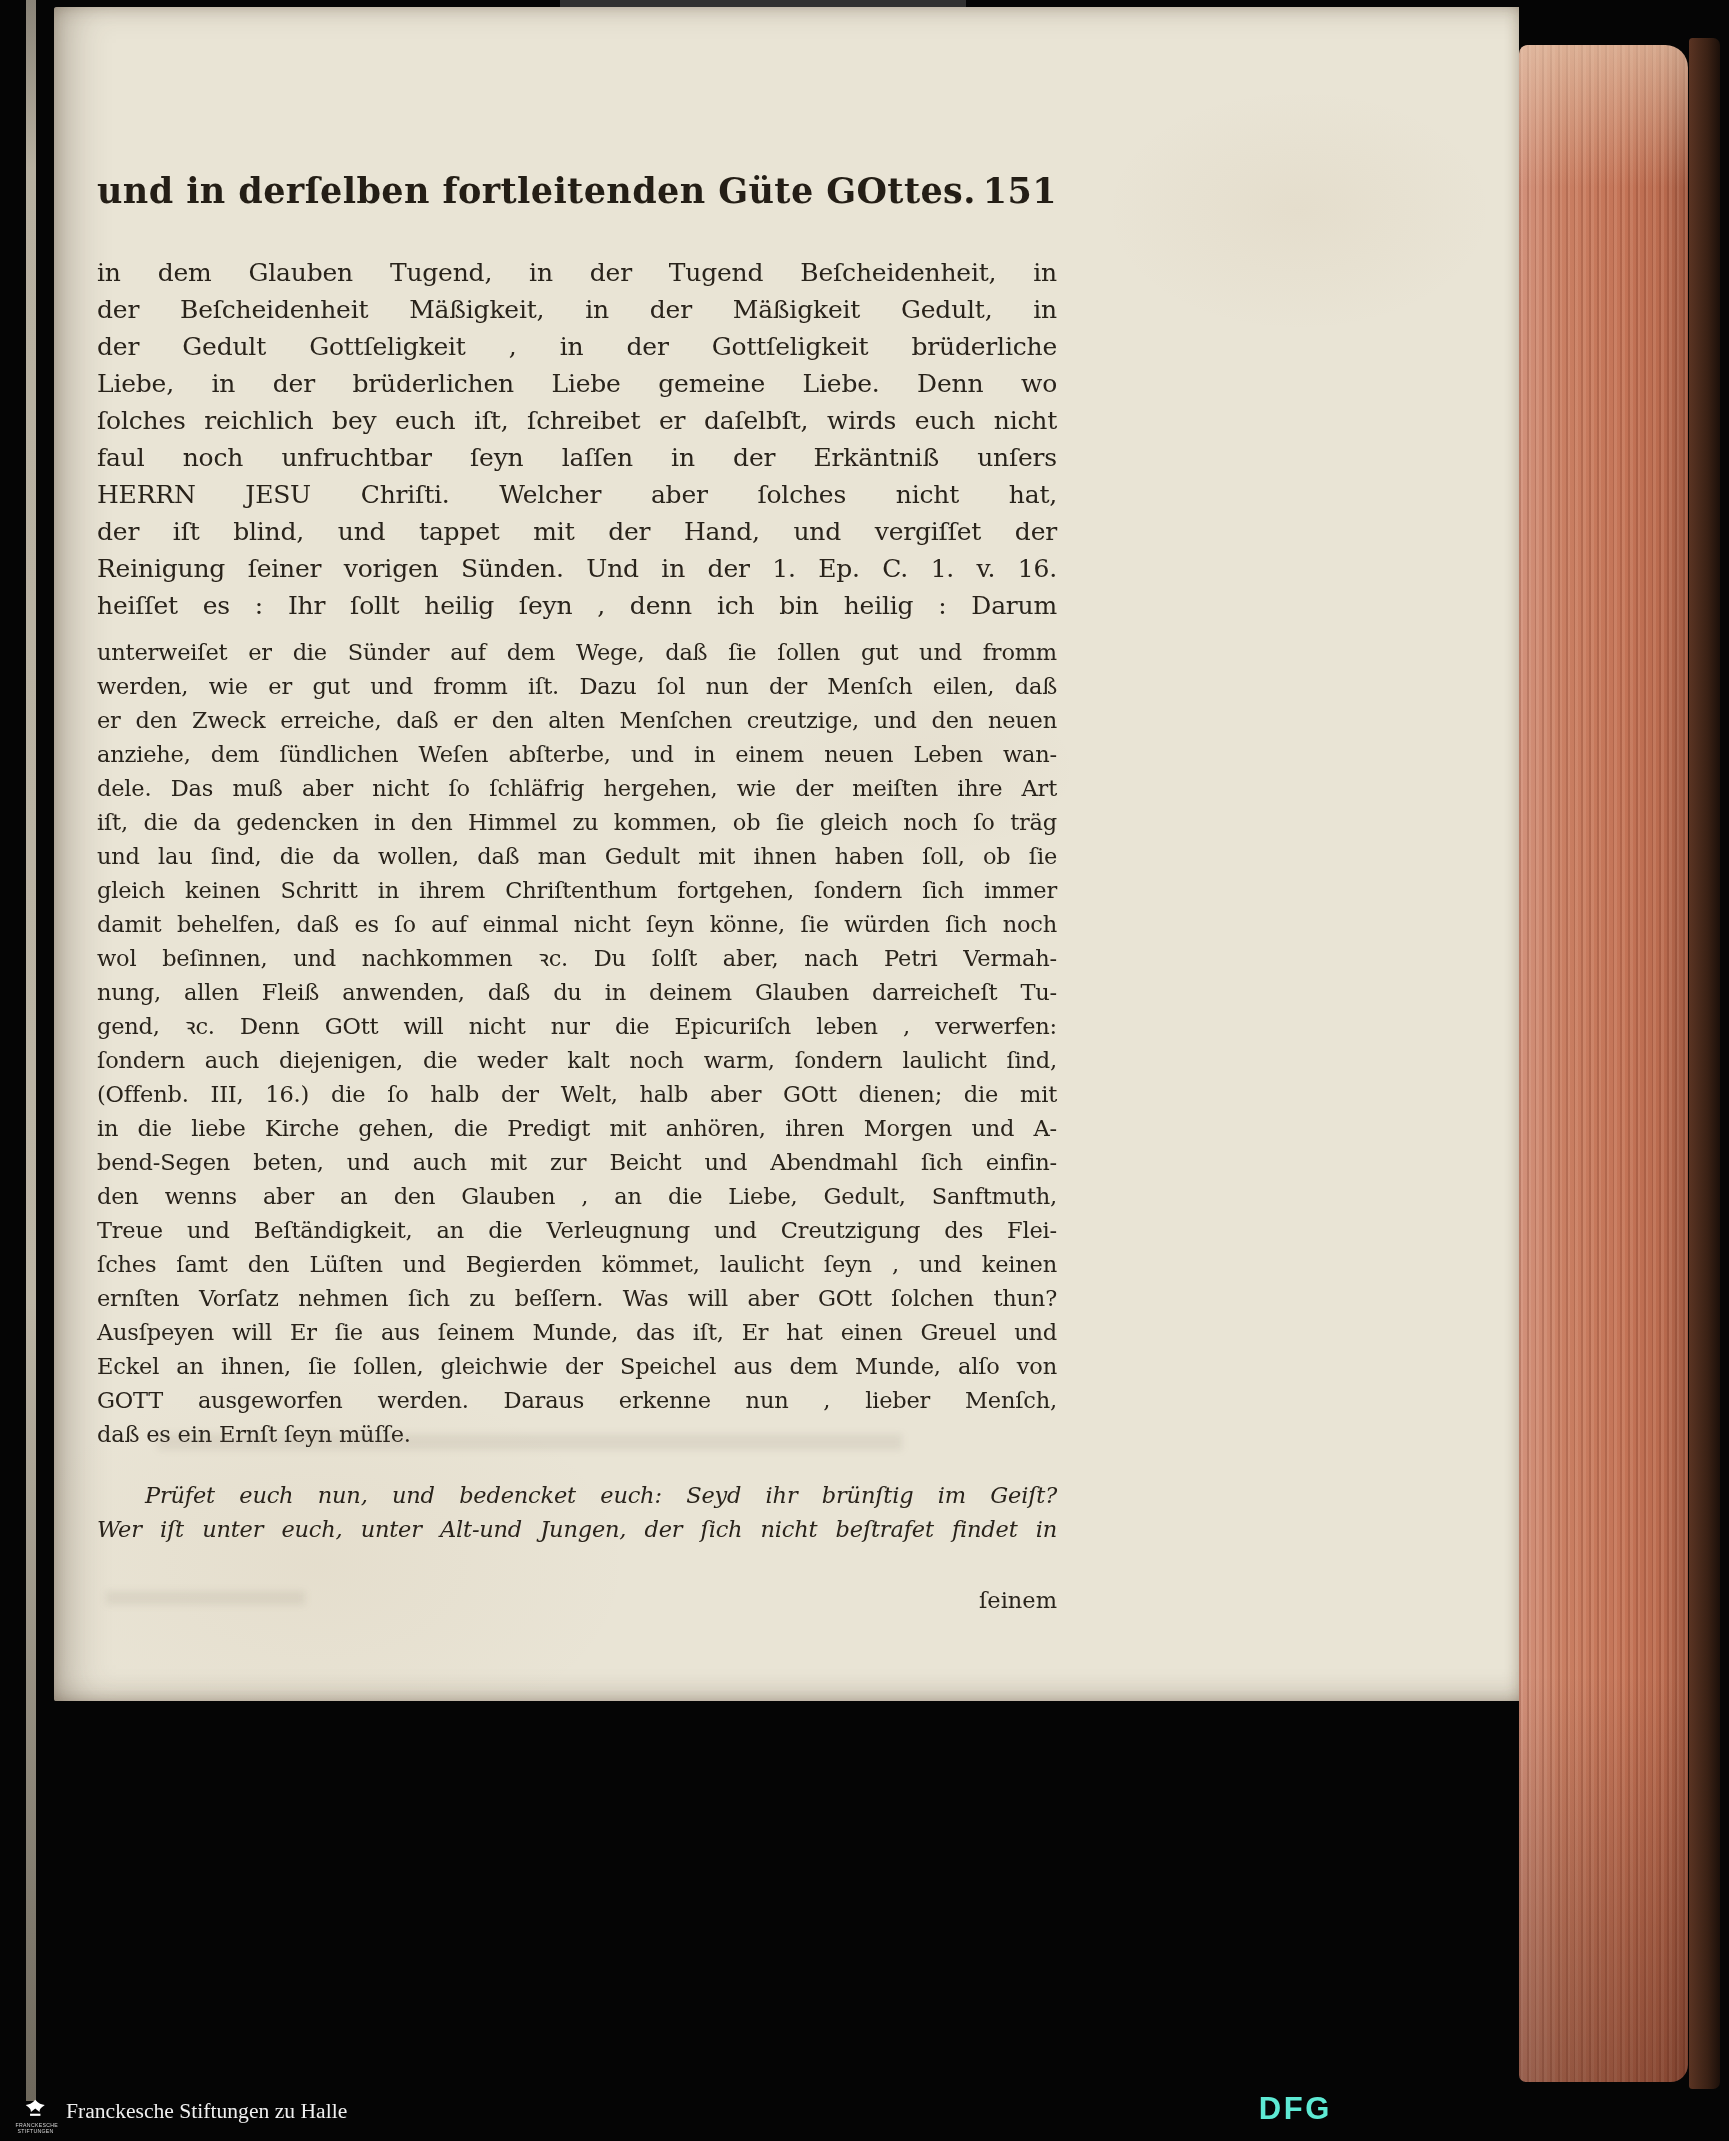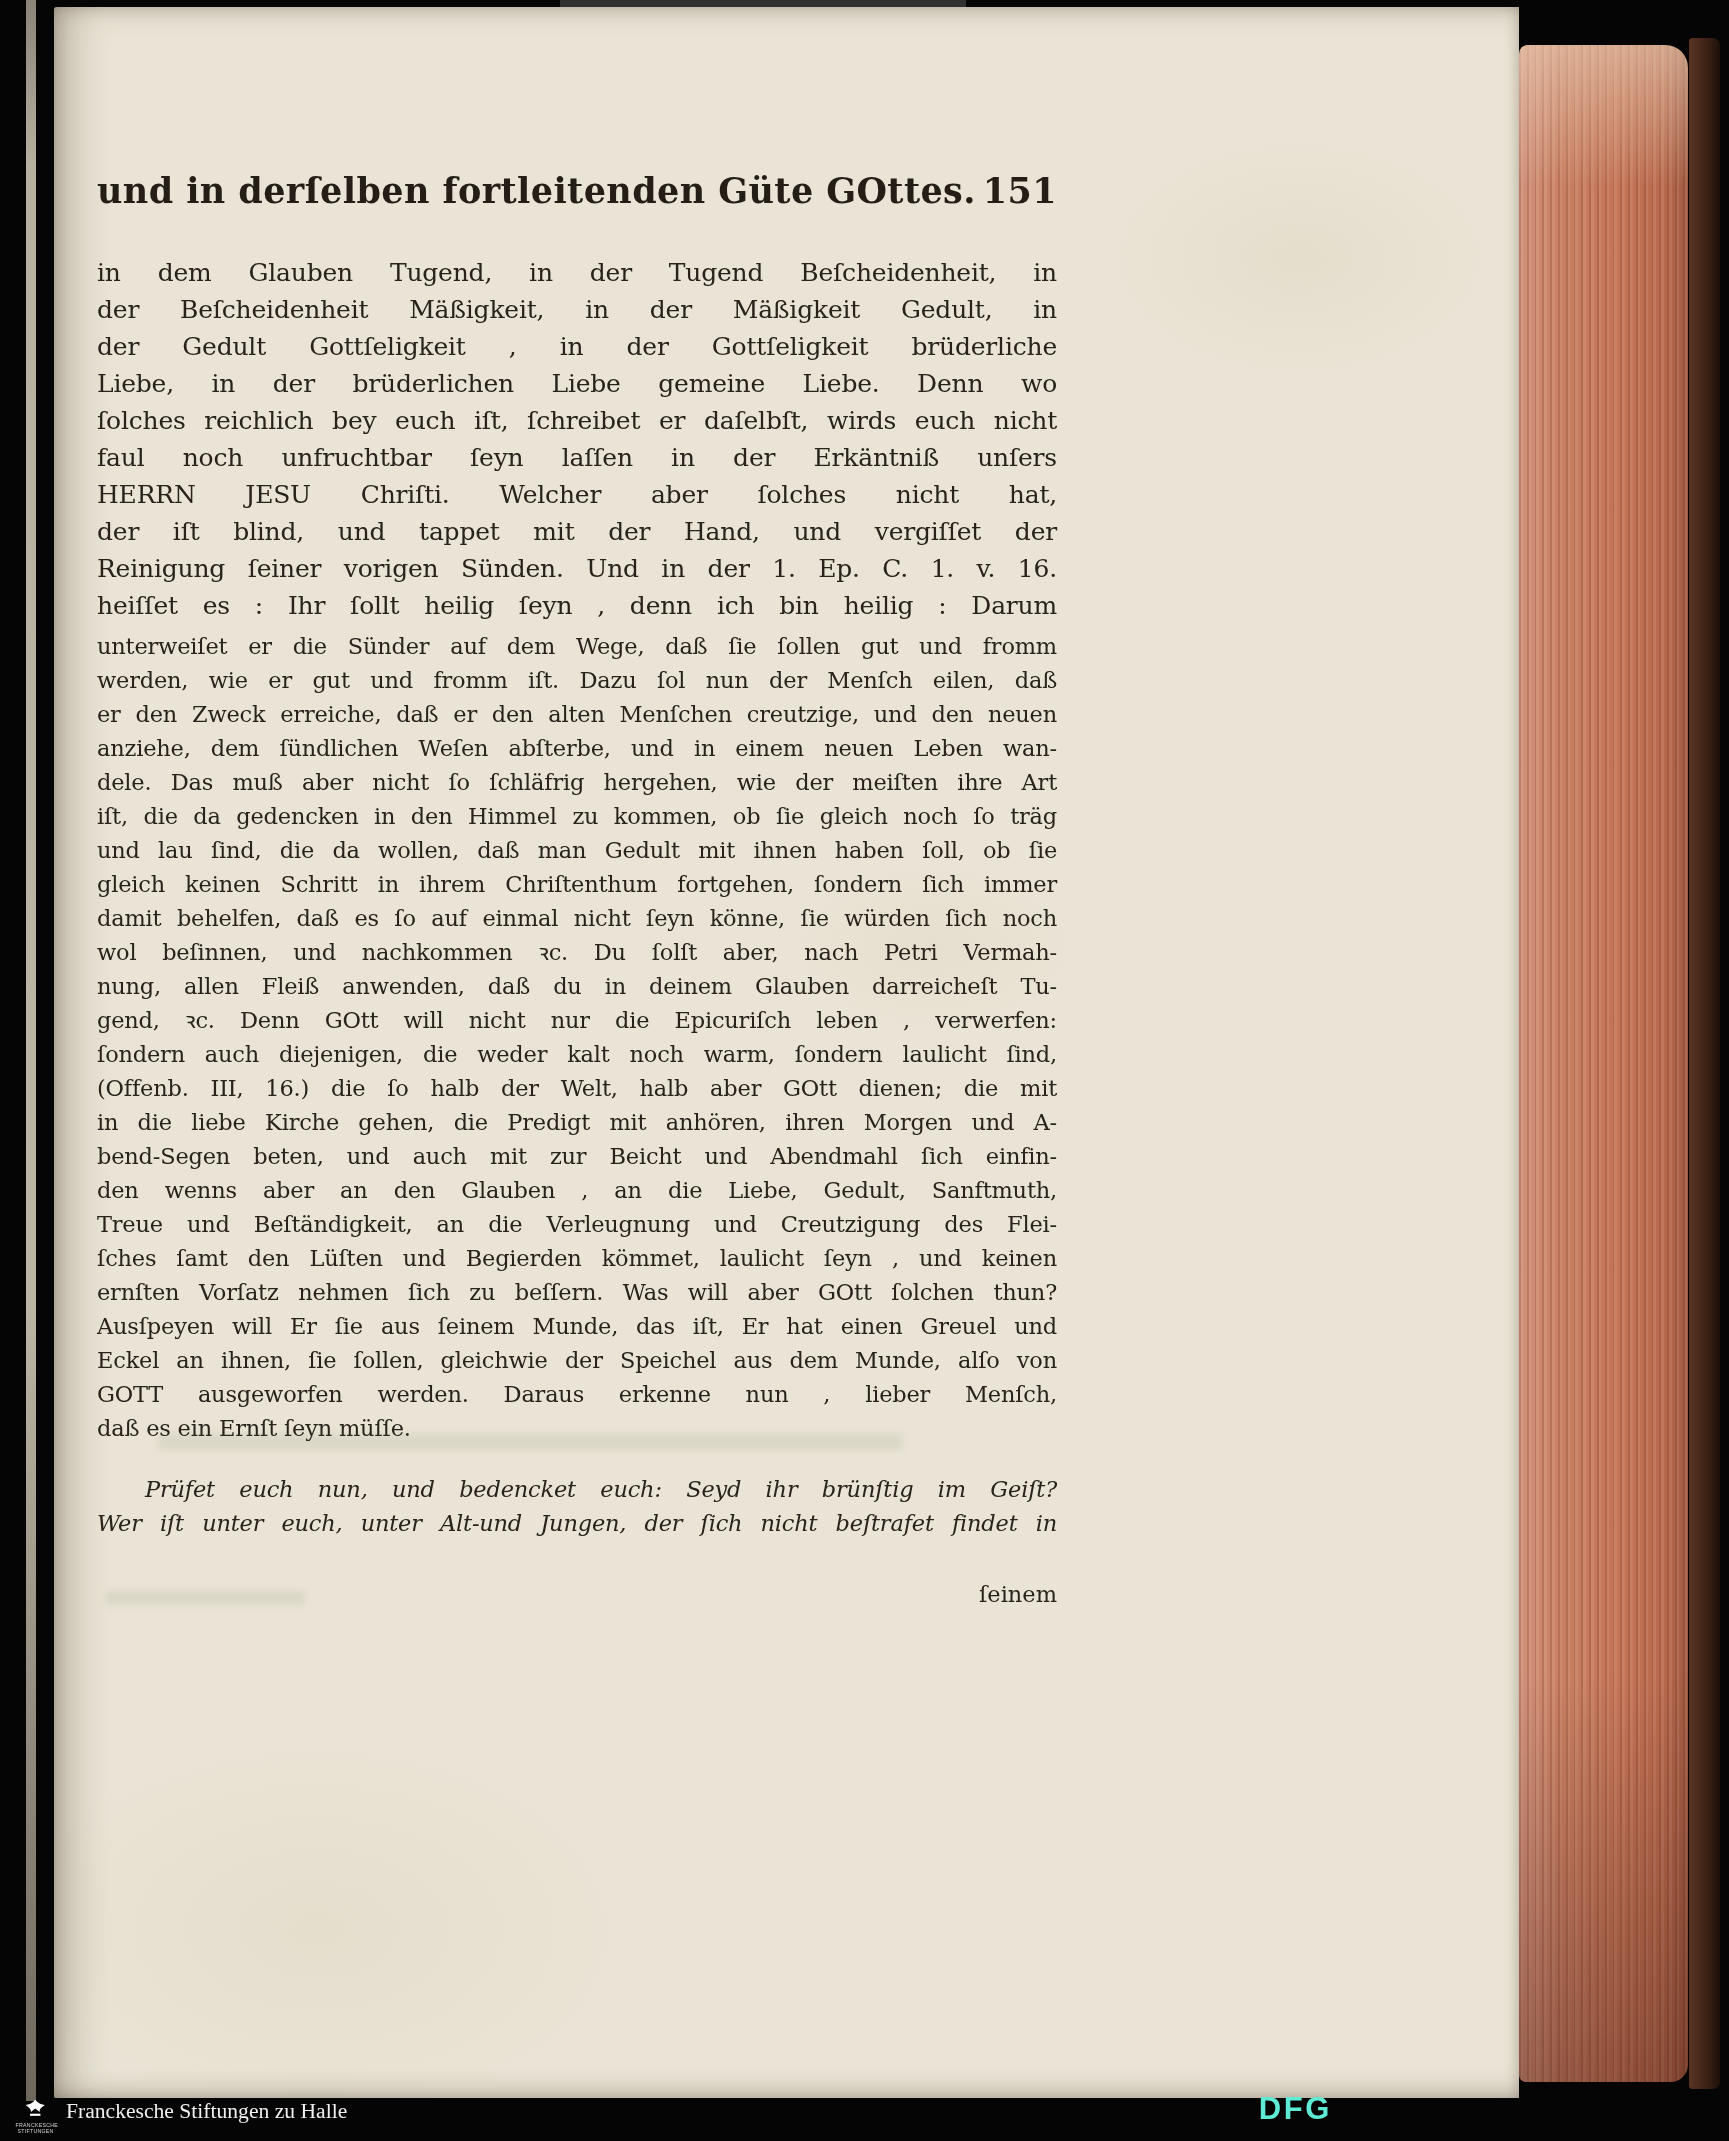--- a/index.html
+++ b/index.html
@@ -12,21 +12,21 @@
   }
   .scan-gap {
     position:absolute; left:560px; top:0; width:406px; height:31px;
     background:#3c3c3c; opacity:.8; border-radius:0 0 8.6px 8.6px;
   }
   .left-sliver {
     position:absolute; left:26px; top:0; width:9.5px; height:2101px;
     background:linear-gradient(180deg,#8a8478,#b7b0a0 8%,#bcb5a5 62%,#6e685c 100%);
   }
   .page {
-    position:absolute; left:54px; top:7px; width:1465px; height:2091px;
+    position:absolute; left:54px; top:7px; width:1465px; height:1694px;
     background-color:#e9e4d5;
     background-image:
       radial-gradient(ellipse 277px 173px at 85% 12%, rgba(160,120,70,.06), transparent 70%),
       radial-gradient(ellipse 450px 277px at 18% 92%, rgba(150,110,60,.05), transparent 70%),
       radial-gradient(ellipse 208px 121px at 60% 45%, rgba(140,100,60,.04), transparent 70%);
     border-radius:2.6px 0 0 2.6px;
     box-shadow:
       inset 26px 0 48px -21px rgba(60,45,30,.45),
       inset -5.2px 0 15.6px -7px rgba(90,60,40,.28),
       inset 0 -12px 26px -14px rgba(80,60,40,.35),
@@ -44,21 +44,21 @@
     text-align:justify;
     -moz-text-align-last:justify;
     text-align-last:justify;
     letter-spacing:-0.2px;
   }
   .body-intro {
     margin-top:43px;
     font-size:25px; line-height:37px;
   }
   .body-main {
-    margin-top:5px;
+    margin-top:11px;
     font-size:22.5px; line-height:34px;
   }
   .body-main .line:last-child { text-align-last:left; }
   .para2 { margin-top:27px;font-style:italic; }
   .para2 .line:first-child { text-indent:48px; }
   .para2 .line:last-child { text-align-last:justify; }
   .catchword-row {
     font-size:22.5px; line-height:34px; text-align:right; color:#29231b;margin-top:37px;
   }
   .ghost {

